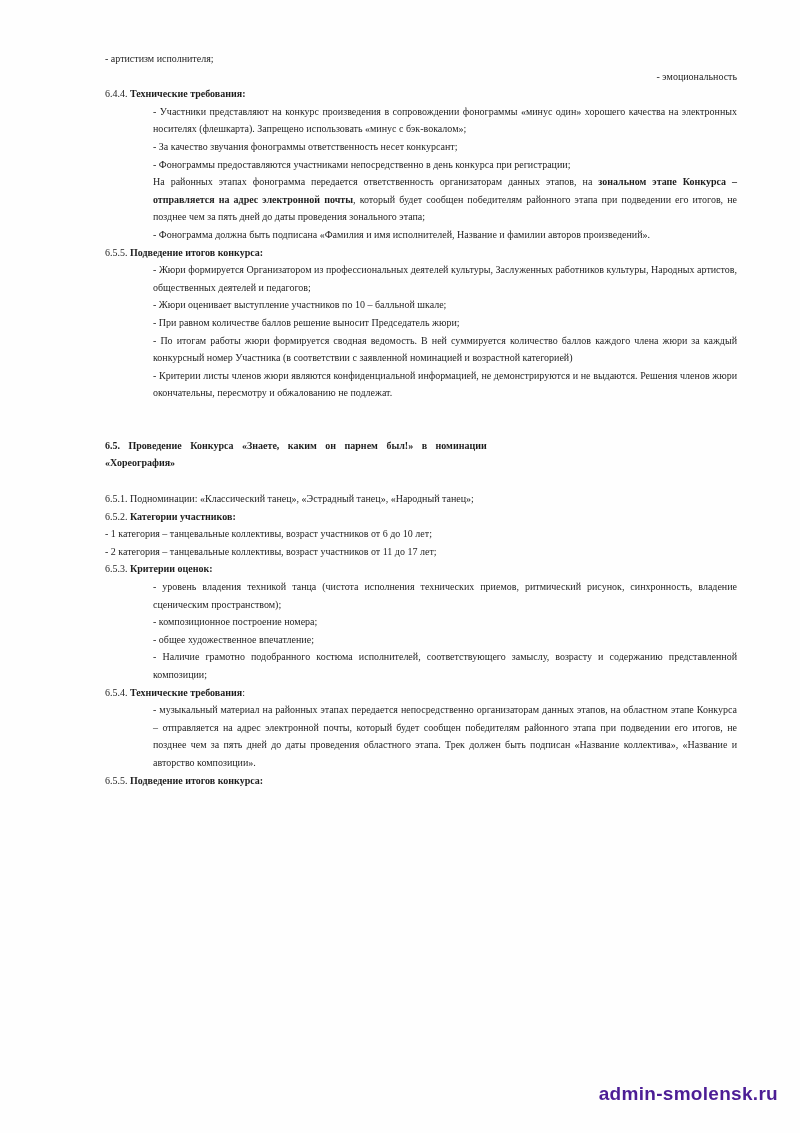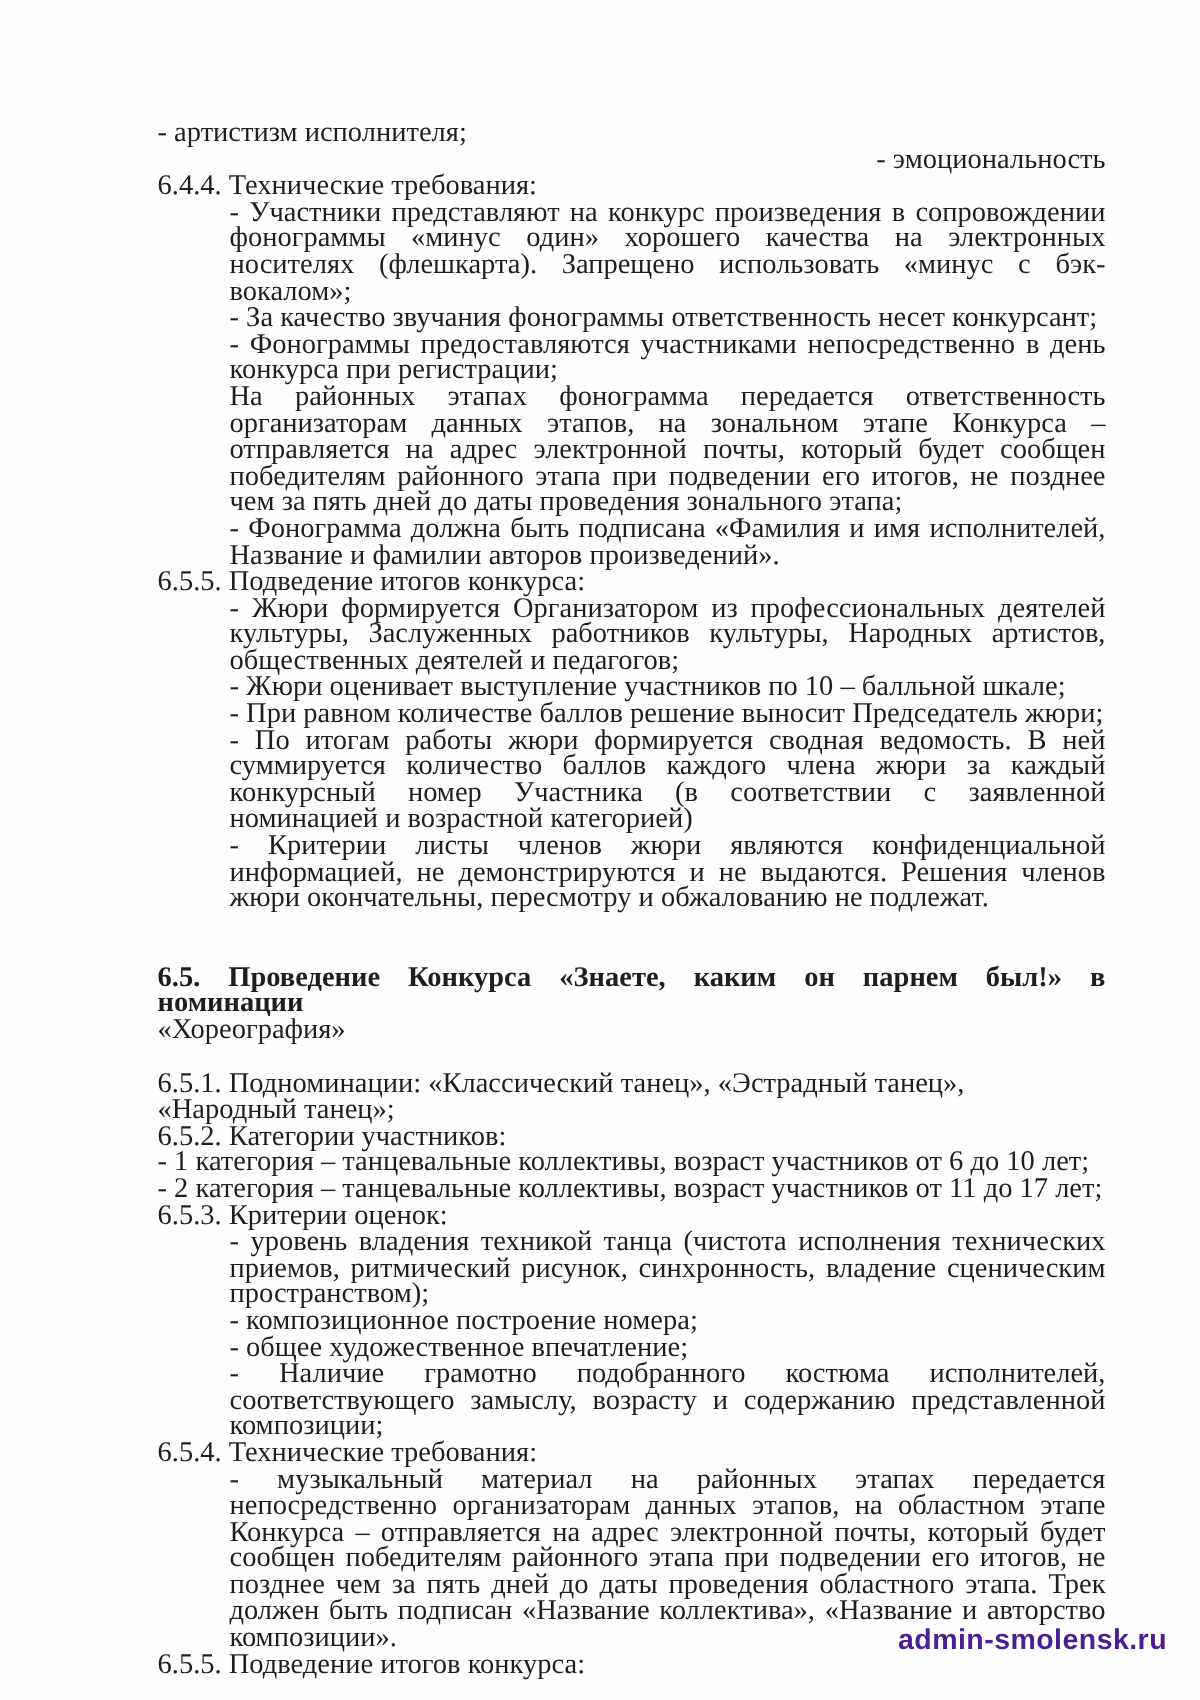--- a/index.html
+++ b/index.html
@@ -1,24 +1,24 @@
 <!DOCTYPE html>
 <html><head>
   <meta charset="utf-8">
   <style>
     html, body { margin: 0; padding: 0; }
     body {
       width: 800px; height: 1133px; background: #ffffff; position: relative; overflow: hidden;
       font-family: "Liberation Serif", "DejaVu Serif", serif; color: #1e1e1e;
     }
     .page { position: absolute; left: 0; top: 0; width: 800px; height: 1133px; background: #fefefe; }
-    .content { position: absolute; left: 105px; top: 80px; width: 632px; font-size: 19px; line-height: 17.6px; }
+    .content { position: absolute; left: 105px; top: 50px; width: 632px; font-size: 10px; line-height: 17.6px; }
     .p { margin: 0; }
     .j { text-align: justify; text-align-last: left; margin-left: 48px; }
-    .b { font-weight: normal; }
+    .b { font-weight: bold; }
     .gap-s { height: 18px; }
     .gap-m { height: 17px; }
     .h2 { font-weight: bold; text-align: justify; text-align-last: left; word-spacing: 6px; }
     .watermark {
       position: absolute; right: 22px; bottom: 28px; font-family: Liberation Sans, sans-serif;
       font-weight: bold; font-size: 19px; color: #4c1d95; letter-spacing: 0.3px;
     }
   </style>
 </head>
 <body>

